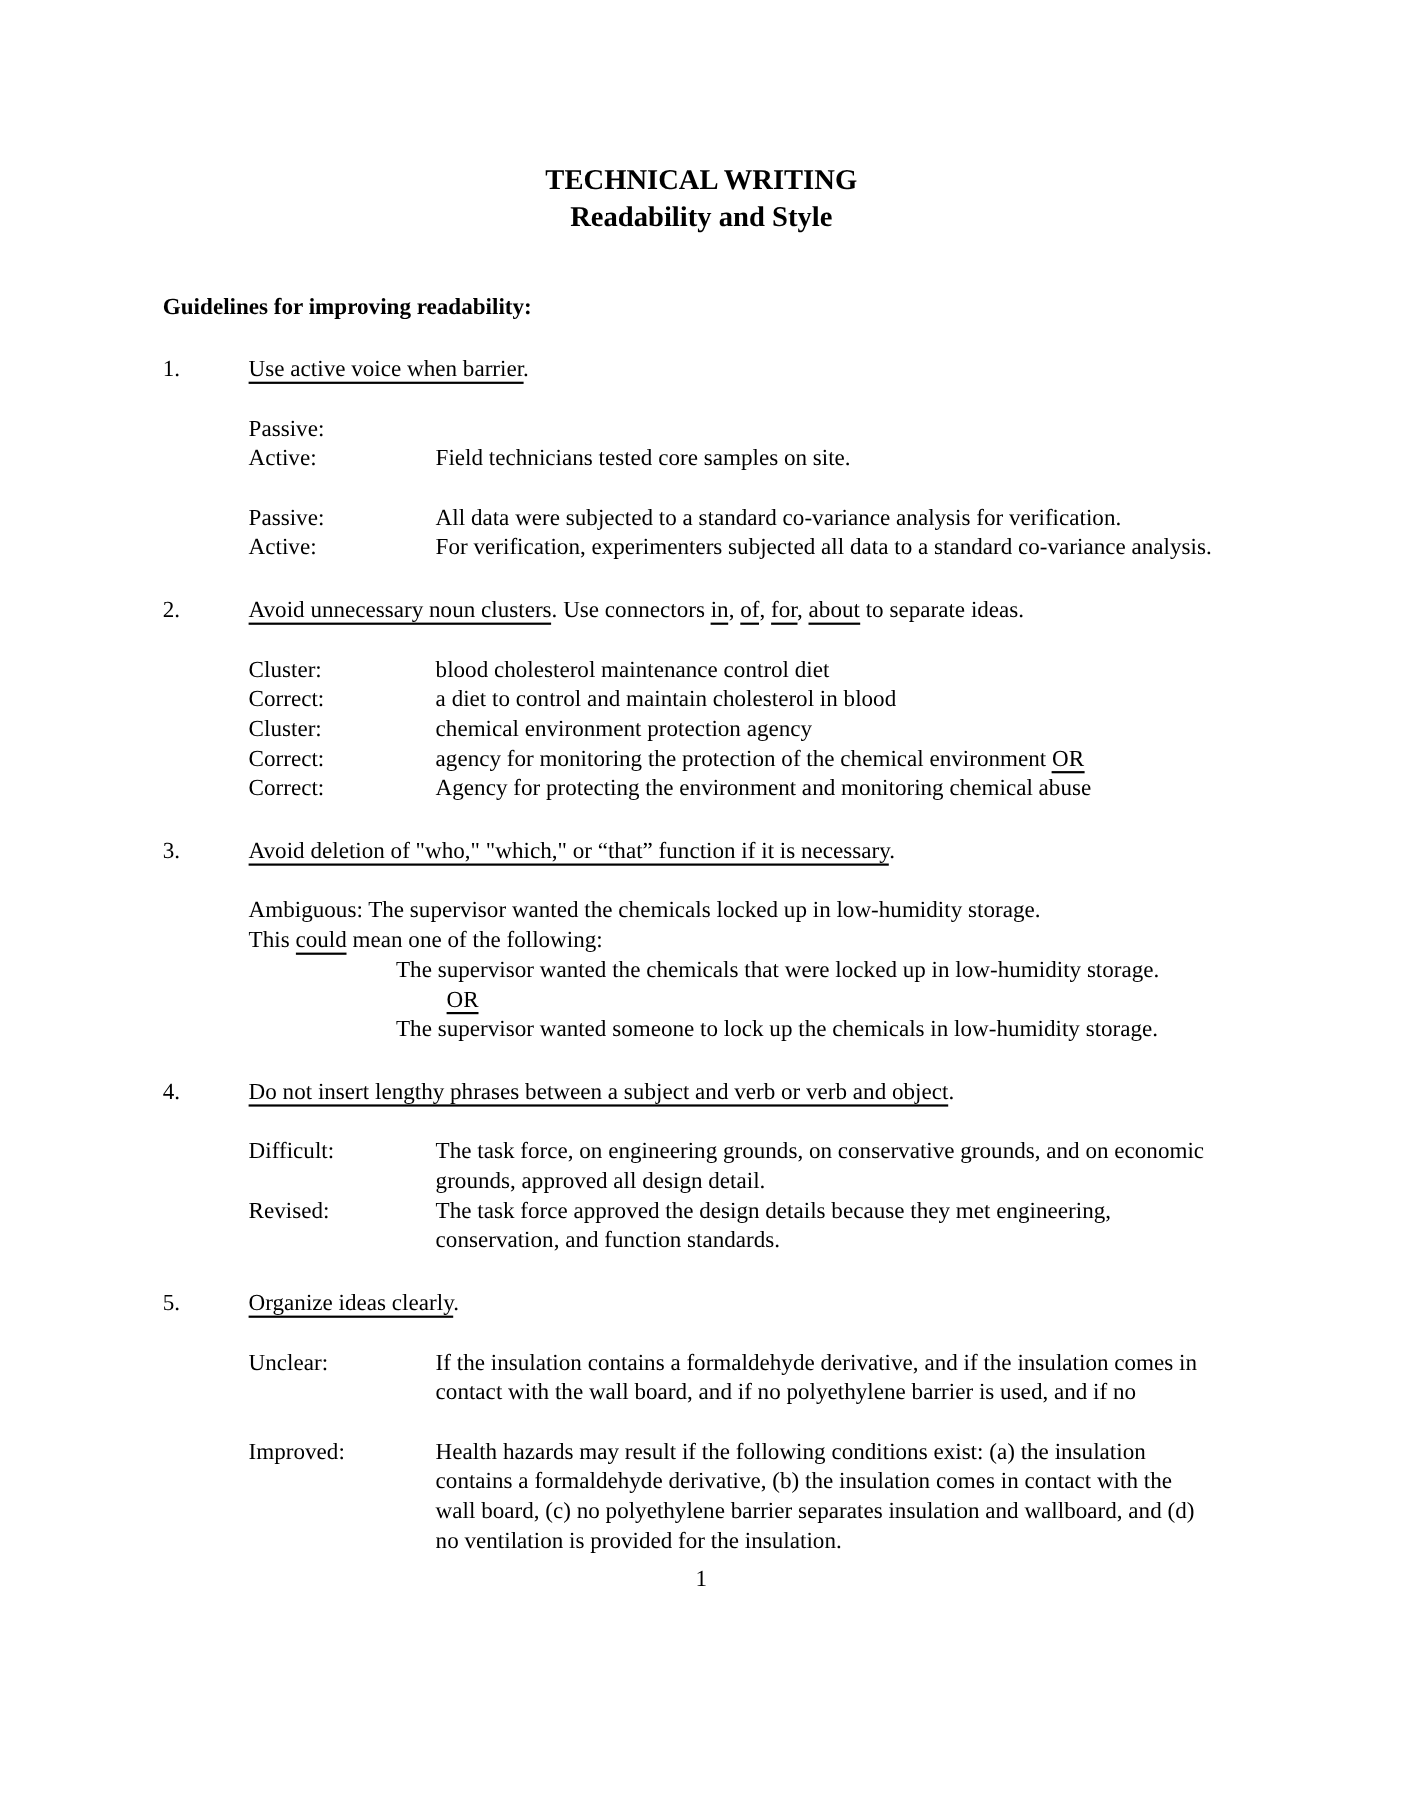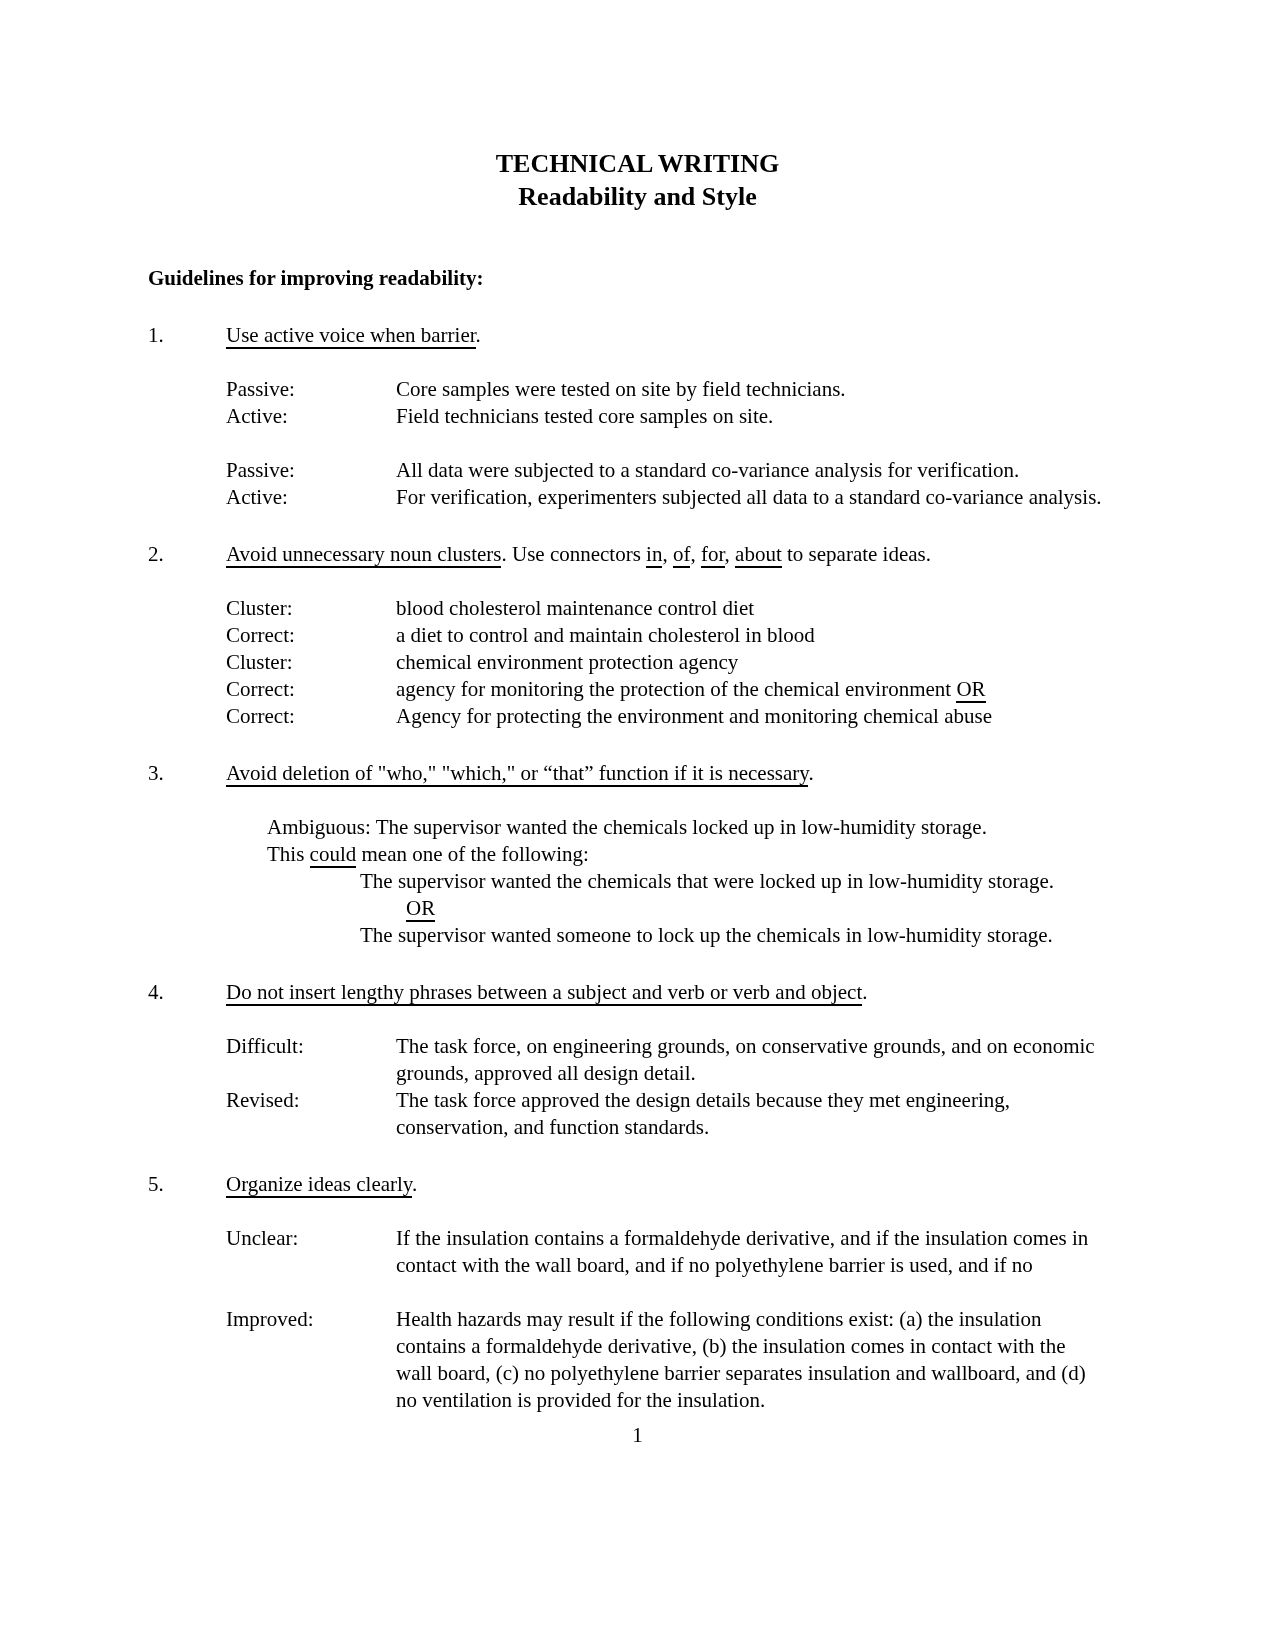--- a/index.html
+++ b/index.html
@@ -15,21 +15,21 @@
   .intro { margin-top:52px; font-weight:bold; }
   .sec { margin-top:30px; }
   .sec-head { display:flex; }
   .num { width:78px; flex:none; }
   .heading-text { white-space:nowrap; }
   .group { margin-top:27px; }
   .row { display:flex; margin-left:78px;gap:36px; }
   .label { width:134px; flex:none; }
   .text { white-space:nowrap; }
   .line { white-space:nowrap; }
-  .ind0 { margin-left:119px; }
+  .ind0 { margin-left:78px; }
   .ind1 { margin-left:212px; }
   .ind2 { margin-left:258px; }
   .u { border-bottom:2px solid #000; }
   .page-number { text-align:center; margin-top:8px; }
 </style>
 </head>
 <body>
 
 <div class="page">
   <header class="title-block">
@@ -40,21 +40,20 @@
     <div class="intro">Guidelines for improving readability:</div>
     <div id="sections">
         <section class="sec">
           <div class="sec-head">
             <span class="num">1.</span>
             <span class="heading-text"><span class="u">Use active voice when barrier</span><span>.</span></span>
           </div>
           <div class="group">
             <div class="row">
               <span class="label">Passive:</span>
-              <span class="text"><span>Core samples were tested on site by field technicians.</span></span>
             </div>
             <div class="row">
               <span class="label">Active:</span>
               <span class="text"><span>Field technicians tested core samples on site.</span></span>
             </div>
           </div>
           <div class="group">
             <div class="row">
               <span class="label">Passive:</span>
               <span class="text"><span>All data were subjected to a standard co-variance analysis for verification.</span></span>

